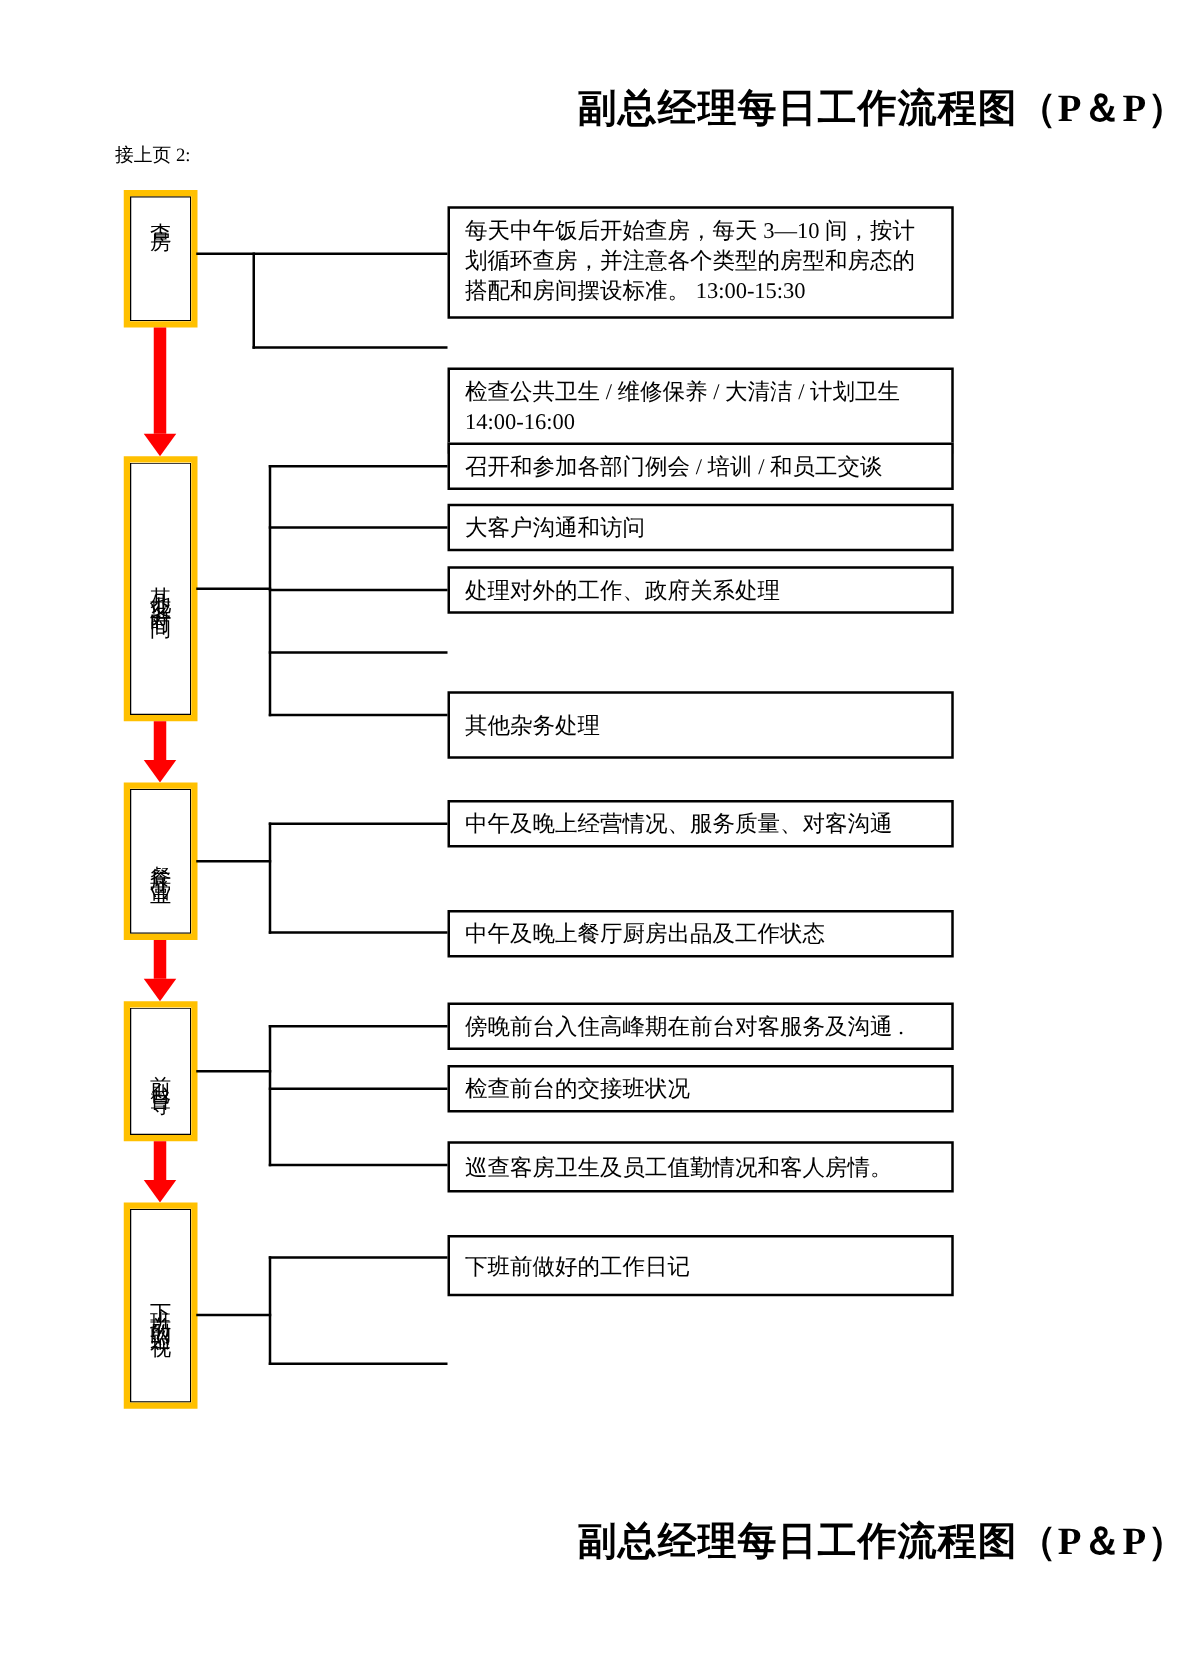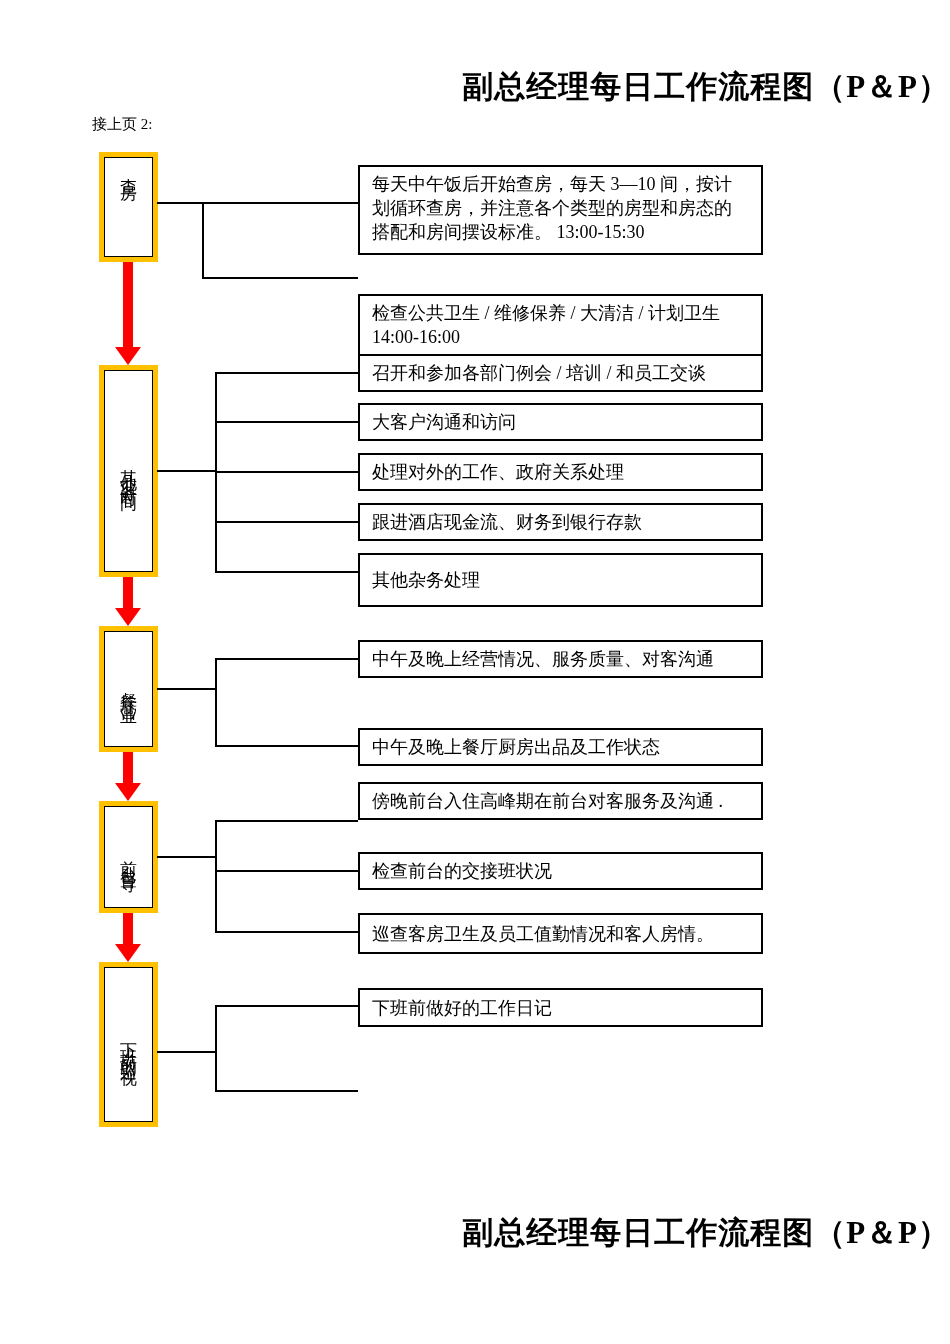--- a/index.html
+++ b/index.html
@@ -103,23 +103,20 @@
   </div>
   <div class="task" style="top:354px;height:38px;">
     <span>召开和参加各部门例会 / 培训 / 和员工交谈</span>
   </div>
   <div class="task" style="top:403px;height:38px;">
     <span>大客户沟通和访问</span>
   </div>
   <div class="task" style="top:453px;height:38px;">
     <span>处理对外的工作、政府关系处理</span>
   </div>
-  <div class="task" style="top:503px;height:38px;">
-    <span>跟进酒店现金流、财务到银行存款</span>
-  </div>
   <div class="task" style="top:553px;height:54px;">
     <span>其他杂务处理</span>
   </div>
   <div class="hline" style="left:157px;top:470px;width:60px;"></div>
   <div class="vline" style="left:215px;top:372px;height:201px;"></div>
   <div class="hline" style="left:215px;top:372px;width:143px;"></div>
   <div class="hline" style="left:215px;top:421px;width:143px;"></div>
   <div class="hline" style="left:215px;top:471px;width:143px;"></div>
   <div class="hline" style="left:215px;top:521px;width:143px;"></div>
   <div class="hline" style="left:215px;top:571px;width:143px;"></div>
@@ -140,42 +137,42 @@
   <div class="vline" style="left:215px;top:658px;height:89px;"></div>
   <div class="hline" style="left:215px;top:658px;width:143px;"></div>
   <div class="hline" style="left:215px;top:745px;width:143px;"></div>
 
   <div class="arrow-bar" style="top:752px;height:31px;"></div>
   <div class="arrow-head" style="top:783px;"></div>
 
   <div class="stage" style="top:801px;height:112px;">
     <div class="stage-label">前台督导</div>
   </div>
-  <div class="task" style="top:782px;height:38px;text-align:right;">
+  <div class="task" style="top:802px;height:38px;text-align:right;">
     <span>傍晚前台入住高峰期在前台对客服务及沟通 .</span>
   </div>
   <div class="task" style="top:852px;height:38px;">
     <span>检查前台的交接班状况</span>
   </div>
   <div class="task" style="top:913px;height:41px;">
     <span>巡查客房卫生及员工值勤情况和客人房情。</span>
   </div>
   <div class="hline" style="left:157px;top:856px;width:60px;"></div>
   <div class="vline" style="left:215px;top:820px;height:113px;"></div>
   <div class="hline" style="left:215px;top:820px;width:143px;"></div>
   <div class="hline" style="left:215px;top:870px;width:143px;"></div>
   <div class="hline" style="left:215px;top:931px;width:143px;"></div>
 
   <div class="arrow-bar" style="top:913px;height:31px;"></div>
   <div class="arrow-head" style="top:944px;"></div>
 
   <div class="stage" style="top:962px;height:165px;">
     <div class="stage-label">下班前的巡视</div>
   </div>
-  <div class="task" style="top:988px;height:39px;">
+  <div class="task" style="top:988px;height:49px;">
     <span>下班前做好的工作日记</span>
   </div>
   <div class="hline" style="left:157px;top:1051px;width:60px;"></div>
   <div class="vline" style="left:215px;top:1005px;height:87px;"></div>
   <div class="hline" style="left:215px;top:1005px;width:143px;"></div>
   <div class="hline" style="left:215px;top:1090px;width:143px;"></div>
 
   <div class="doc-title bottom">副总经理每日工作流程图（P＆P）</div>
 
 </div>

